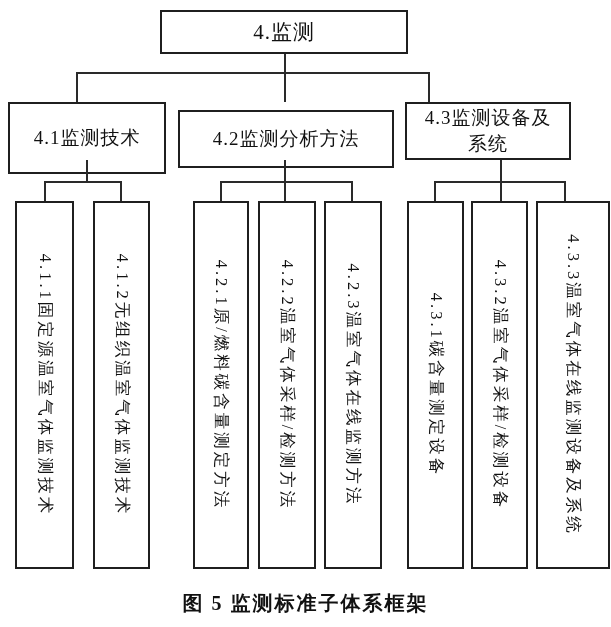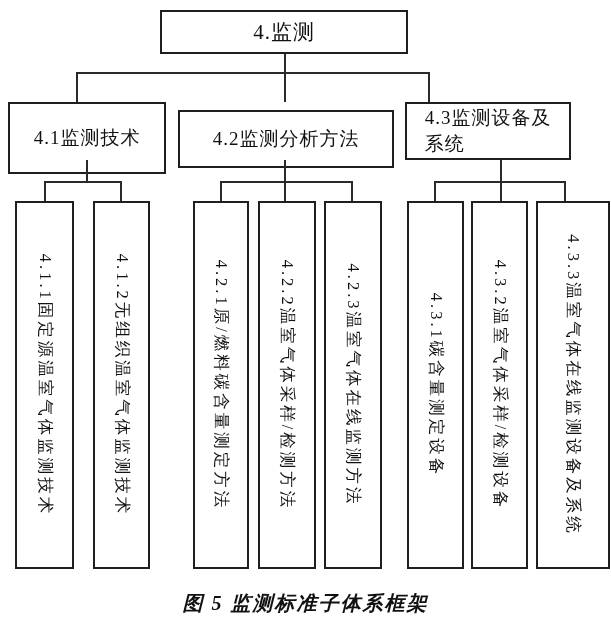--- a/index.html
+++ b/index.html
@@ -16,21 +16,21 @@
     color: #111111;
     overflow: hidden;
   }
   .box {
     position: absolute;
     border: 2px solid #1f1f1f;
     background: #ffffff;
     display: flex;
     align-items: center;
     justify-content: center;
-    text-align: left;
+    text-align: center;
     box-sizing: border-box;
   }
   .root-box {
     font-size: 21px;
     letter-spacing: 1px;
   }
   .branch-box {
     font-size: 19px;
     letter-spacing: 1px;
     line-height: 1.35;
@@ -57,21 +57,20 @@
   .h { height: 2px; }
   .caption {
     position: absolute;
     left: 0;
     top: 590px;
     width: 611px;
     text-align: center;
     font-size: 20px;
     font-weight: bold;
     letter-spacing: 2px;
-    font-style: italic;
   }
 </style>
 </head>
 <body>
 
 <div id="canvas">
 
   <div class="box root-box" style="left:160px; top:10px; width:248px; height:44px;">
     <span>4.监测</span>
   </div>

